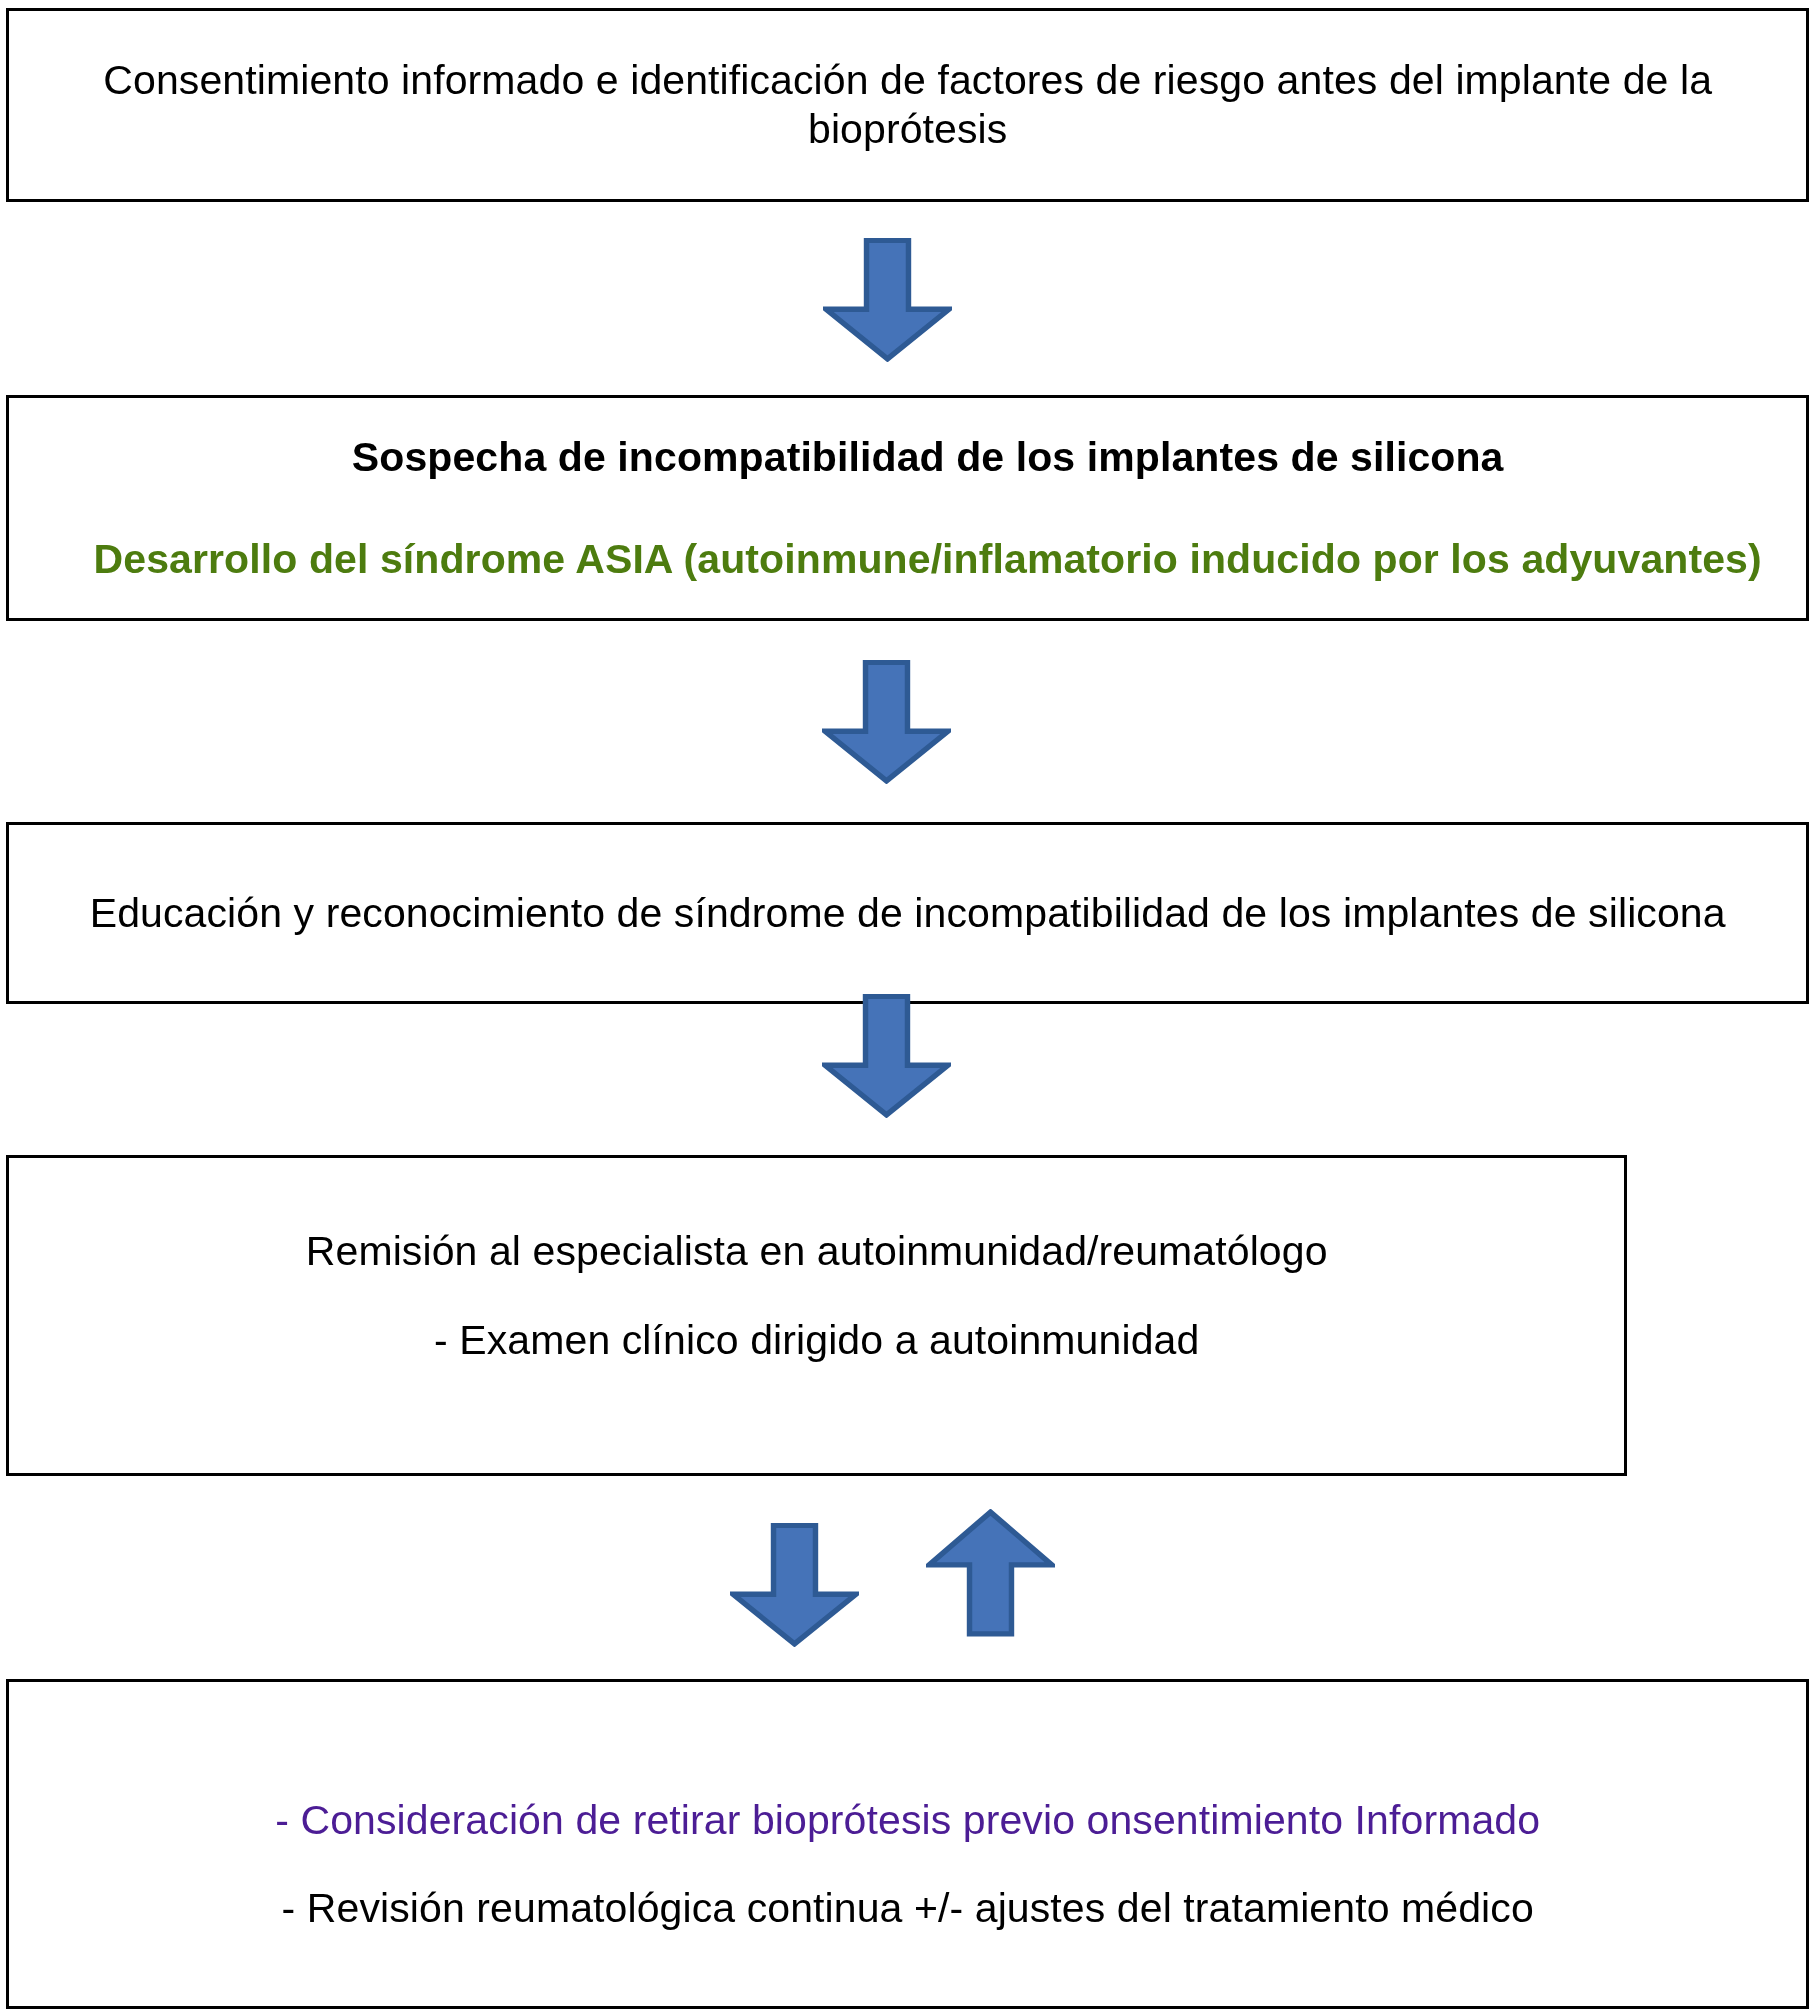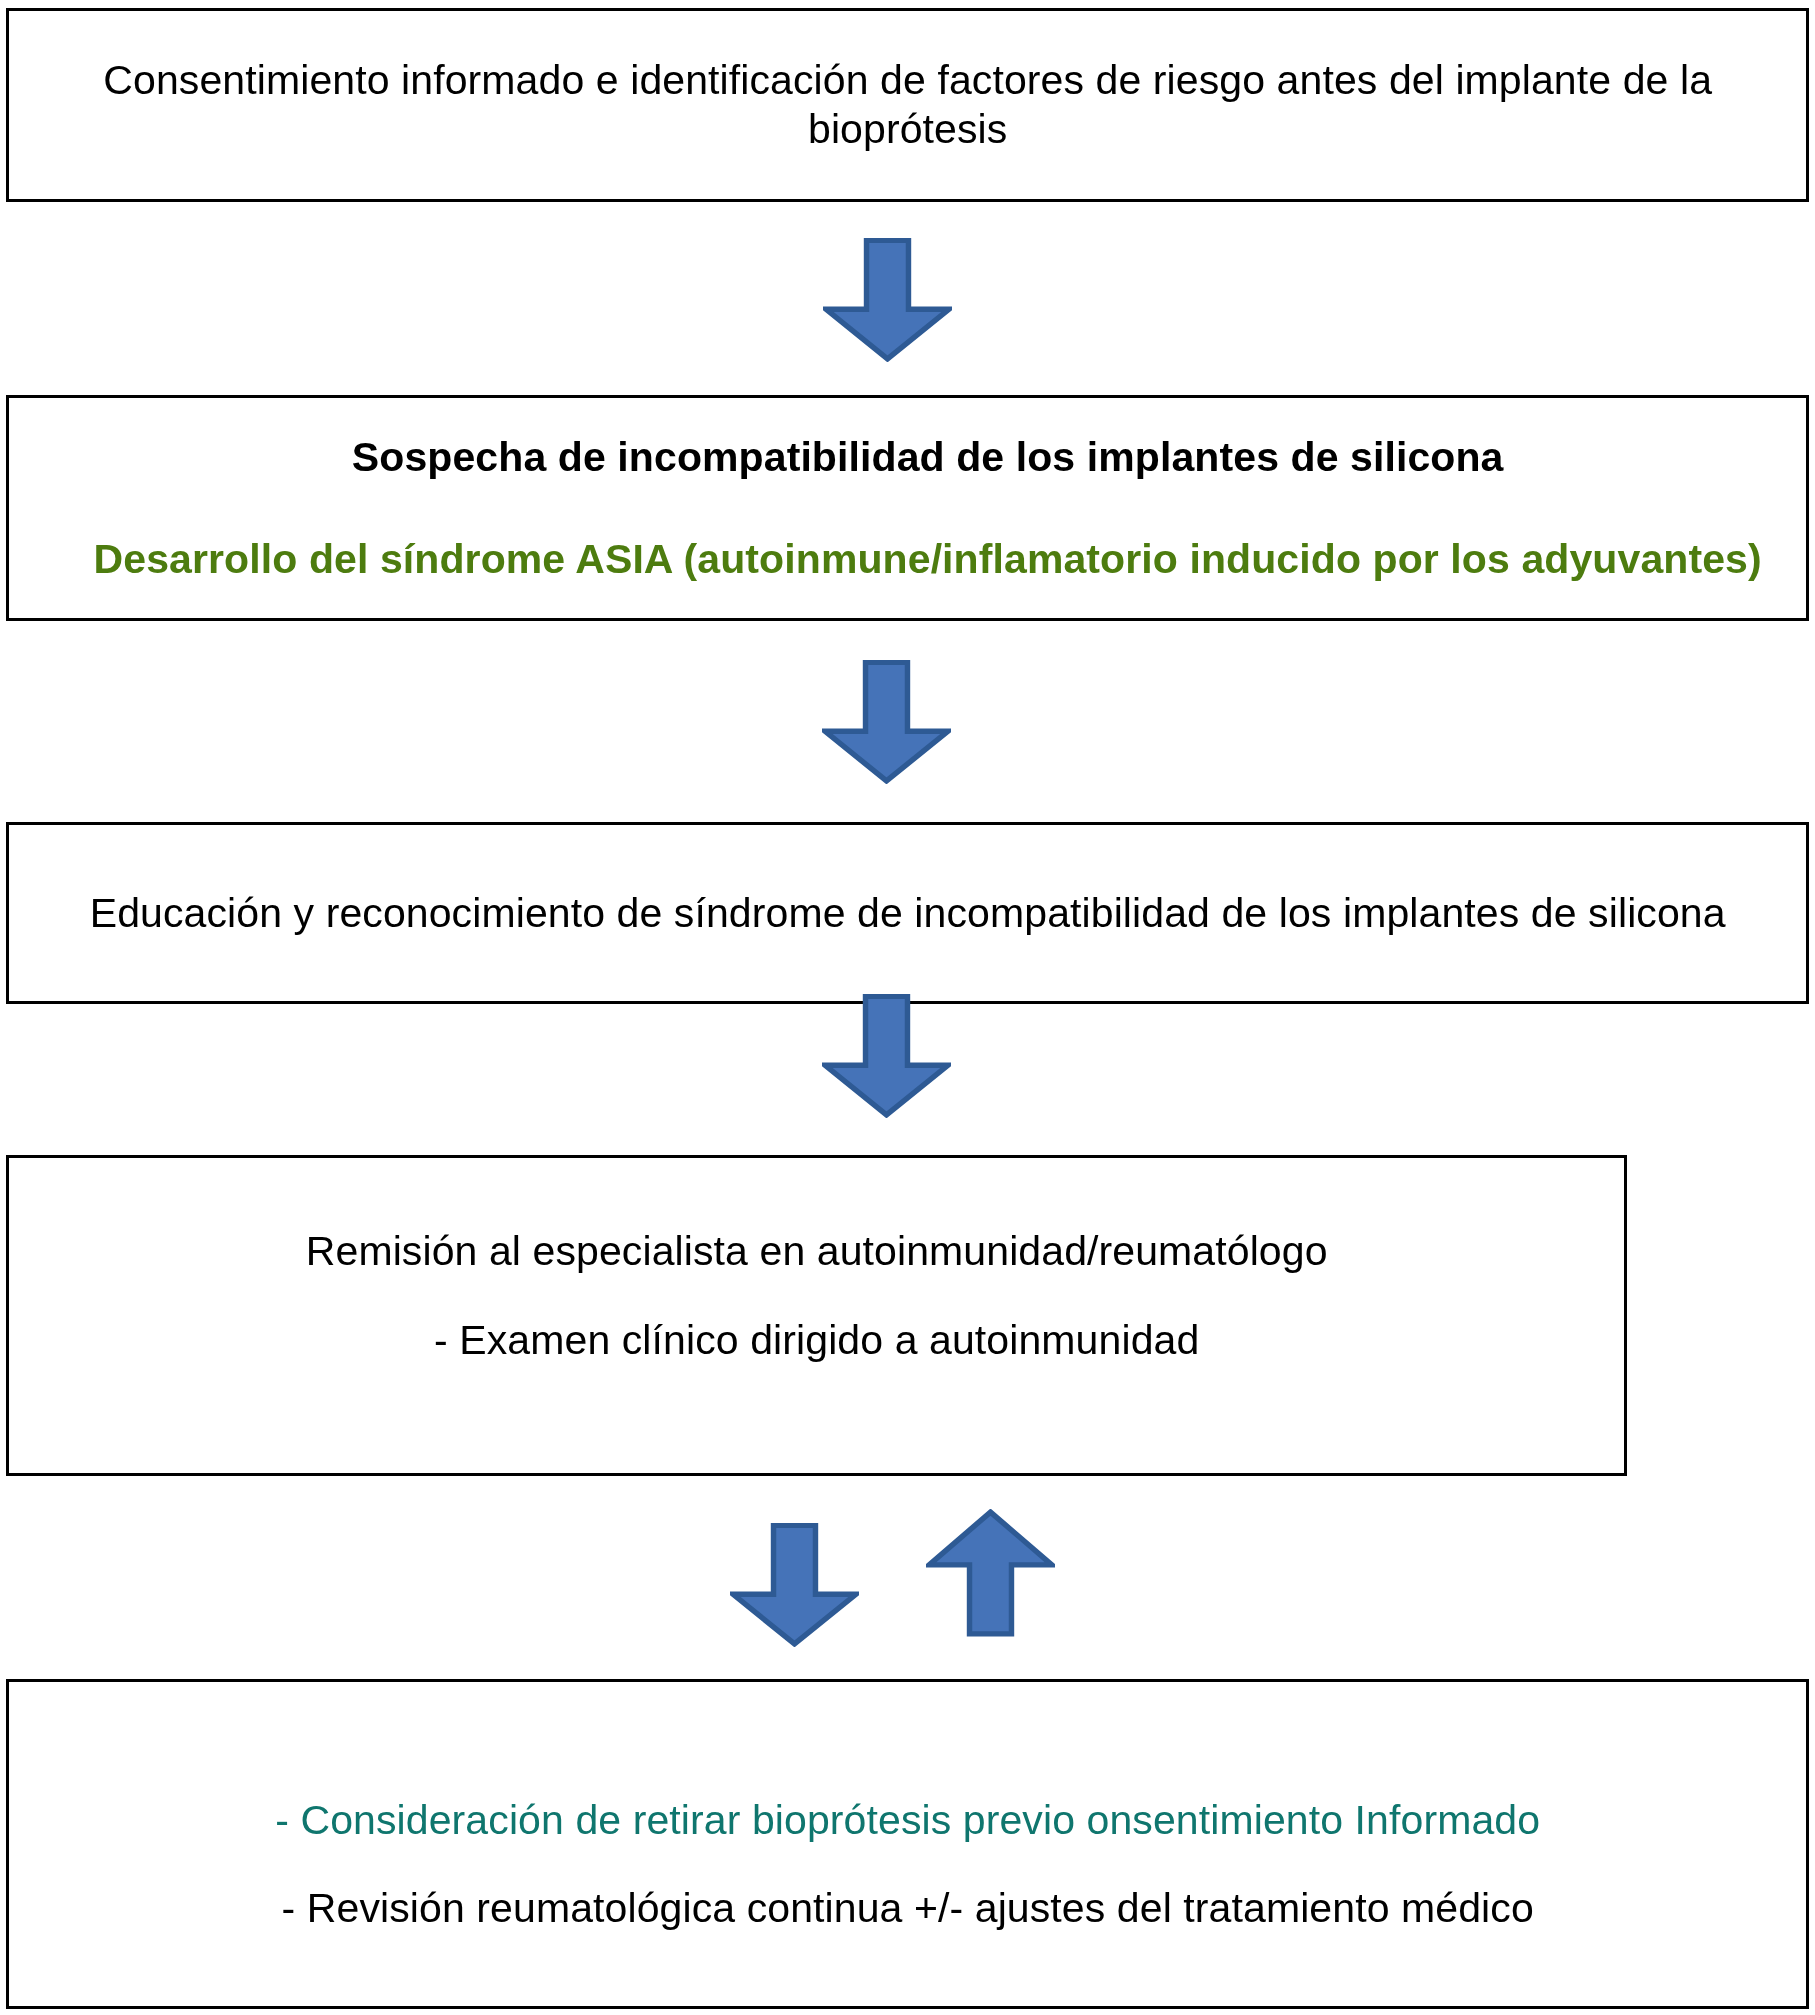--- a/index.html
+++ b/index.html
@@ -113,19 +113,19 @@
   </div>
 
   <div class="arrow" id="arrow-5" style="left:926px; top:1509px; width:129px; height:128px;">
     <svg viewBox="0 0 166 165" preserveAspectRatio="none" aria-hidden="true">
       <polygon points="83,4 162,72 110,72 110,161 56,161 56,72 4,72" fill="#4573B8" stroke="#2E5A94" stroke-width="7" stroke-linejoin="miter"></polygon>
     </svg>
   </div>
 
   <div class="flow-box" id="box-5" style="left: 6.2px; top: 1679px; width: 1803px; height: 330px; border-color: rgb(0, 0, 0); background: rgb(255, 255, 255);">
     <span class="gap-sm"></span>
-    <span class="flow-line" style="color: #0f766e;">- Consideración de retirar bioprótesis previo onsentimiento Informado</span>
+    <span class="flow-line" style="color: #4c1d95;">- Consideración de retirar bioprótesis previo onsentimiento Informado</span>
     <span class="gap-sm"></span>
     <span class="flow-line" style="color: rgb(0, 0, 0);">- Revisión reumatológica continua +/- ajustes del tratamiento médico</span>
   </div>
 
 </div>
 
 
 </body></html>

